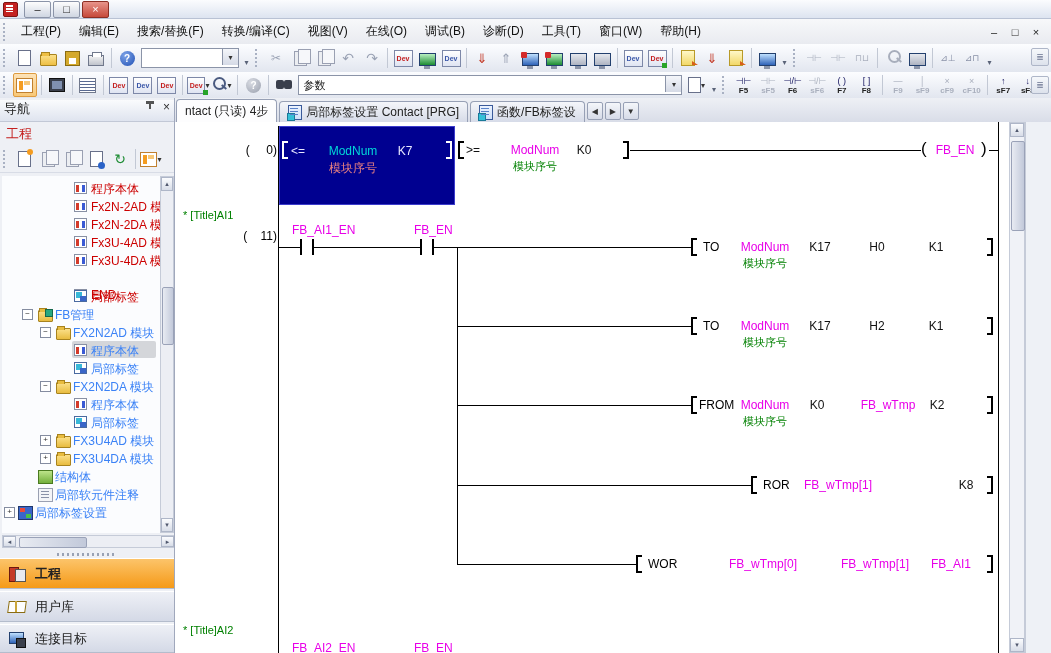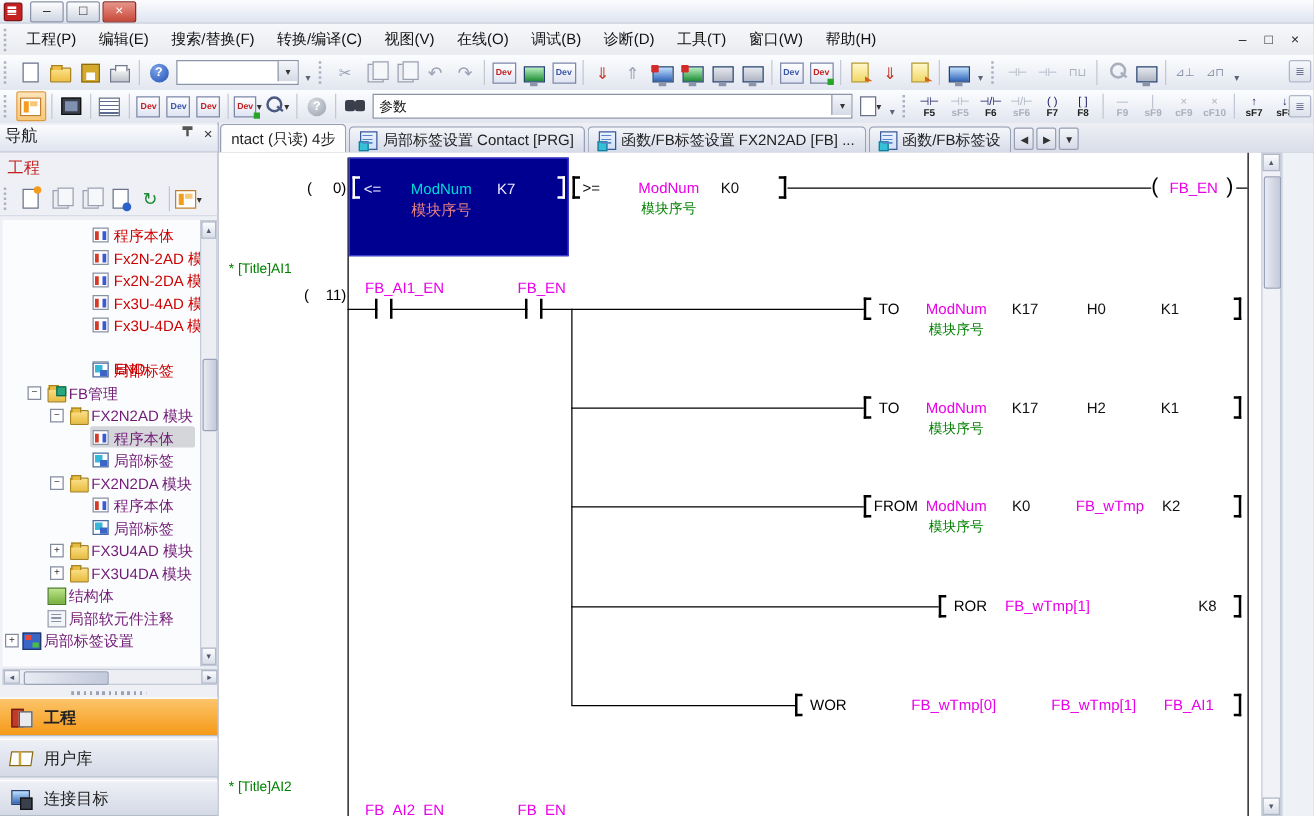--- a/index.html
+++ b/index.html
@@ -116,21 +116,21 @@
   .pin{width:9px;height:9px;position:relative;margin-right:8px}
   .pin::before{content:"";position:absolute;left:0;top:1px;width:8px;height:3px;background:#555}
   .pin::after{content:"";position:absolute;left:3px;top:4px;width:2px;height:5px;background:#555}
   #navsec{position:absolute;left:0;top:26px;width:174px;height:20px;display:flex;align-items:center;
     padding:0 6px;color:#c42020;font-size:13px;box-sizing:border-box}
   #navtools{position:absolute;left:0;top:48px;width:174px;height:26px;display:flex;align-items:center;
     border-bottom:1px solid #d8dce6}
   .nico{width:22px;height:22px;display:flex;align-items:center;justify-content:center;margin:0 1px;position:relative}
   #tree{position:absolute;left:2px;top:78px;width:158px;height:357px;background:#fbfcfe;overflow:hidden}
   .trow{position:absolute;left:0;width:158px;height:18px;font-size:12px;white-space:nowrap}
-  .trow .lbl{position:absolute;top:2px;color:#701a75}
+  .trow .lbl{position:absolute;top:2px;color:#3b82f6}
   .trow.red .lbl{color:#cc0000}
   .selbg{position:absolute;top:0;height:17px;background:#d4d6da;border-radius:2px}
   .exp{position:absolute;top:4px;width:9px;height:9px;background:#fff;border:1px solid #848ca0;
     font-size:8px;line-height:7px;text-align:center;color:#333}
   .ti{position:absolute;top:3px;width:13px;height:12px}
   .ti.ladder{background:#fff;border:1px solid #8890a4;box-sizing:border-box}
   .ti.ladder::before{content:"";position:absolute;left:1px;top:2px;width:3px;height:7px;background:#d43a2a}
   .ti.ladder::after{content:"";position:absolute;right:1px;top:2px;width:3px;height:7px;background:#3a5ad4}
   .ti.tag{background:#fff;border:1px solid #4a6aa0;box-sizing:border-box}
   .ti.tag::before{content:"";position:absolute;left:1px;top:1px;width:6px;height:6px;background:#38b8d8}
@@ -436,24 +436,20 @@
   <div id="tabbar" class="abs">
     <span class="tab active">
         <span>ntact (只读) 4步</span>
       </span>
     <span class="tab">
         <span class="tabic"></span>
         <span>局部标签设置 Contact [PRG]</span>
       </span>
     <span class="tab">
         <span class="tabic"></span>
-        <span>函数/FB标签设置 FX2N2AD [FB] ...</span>
-      </span>
-    <span class="tab">
-        <span class="tabic"></span>
         <span>函数/FB标签设</span>
       </span>
     <span class="tsc">◀</span>
     <span class="tsc">▶</span>
     <span class="tsc">▼</span>
   </div>
 
   <div id="nav" class="abs">
     <div id="navhdr">
       <span class="t">导航</span>

